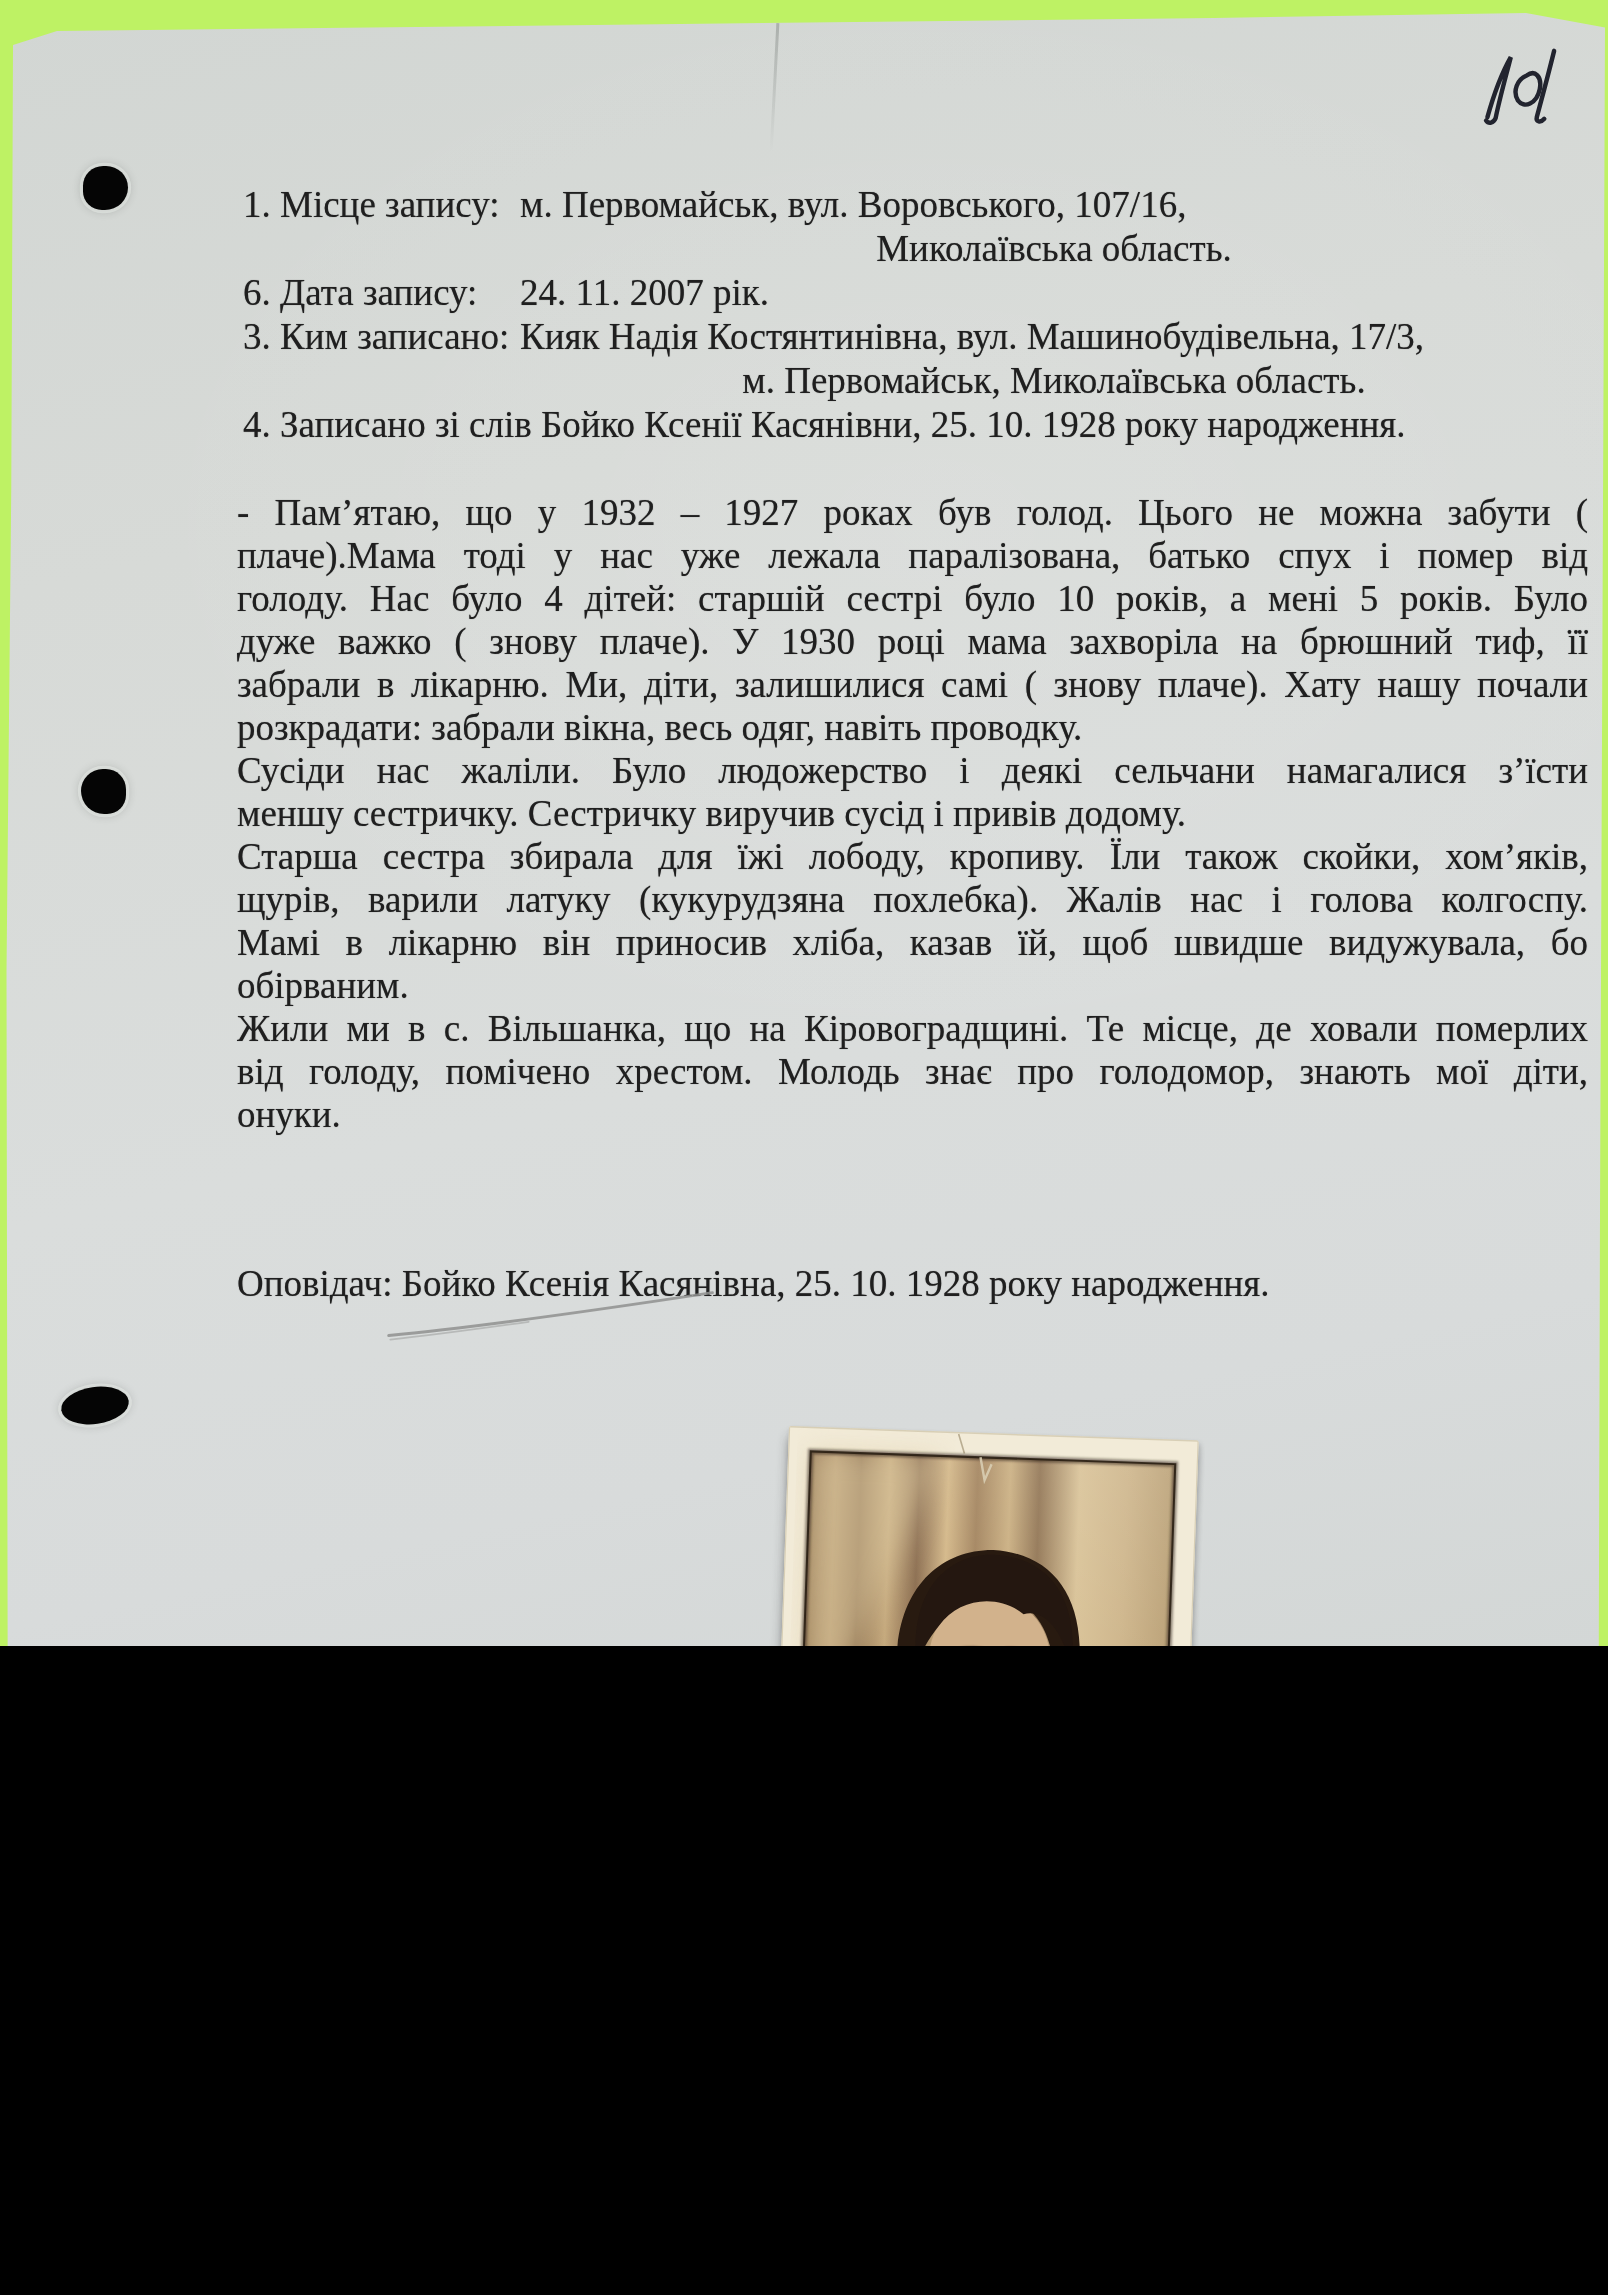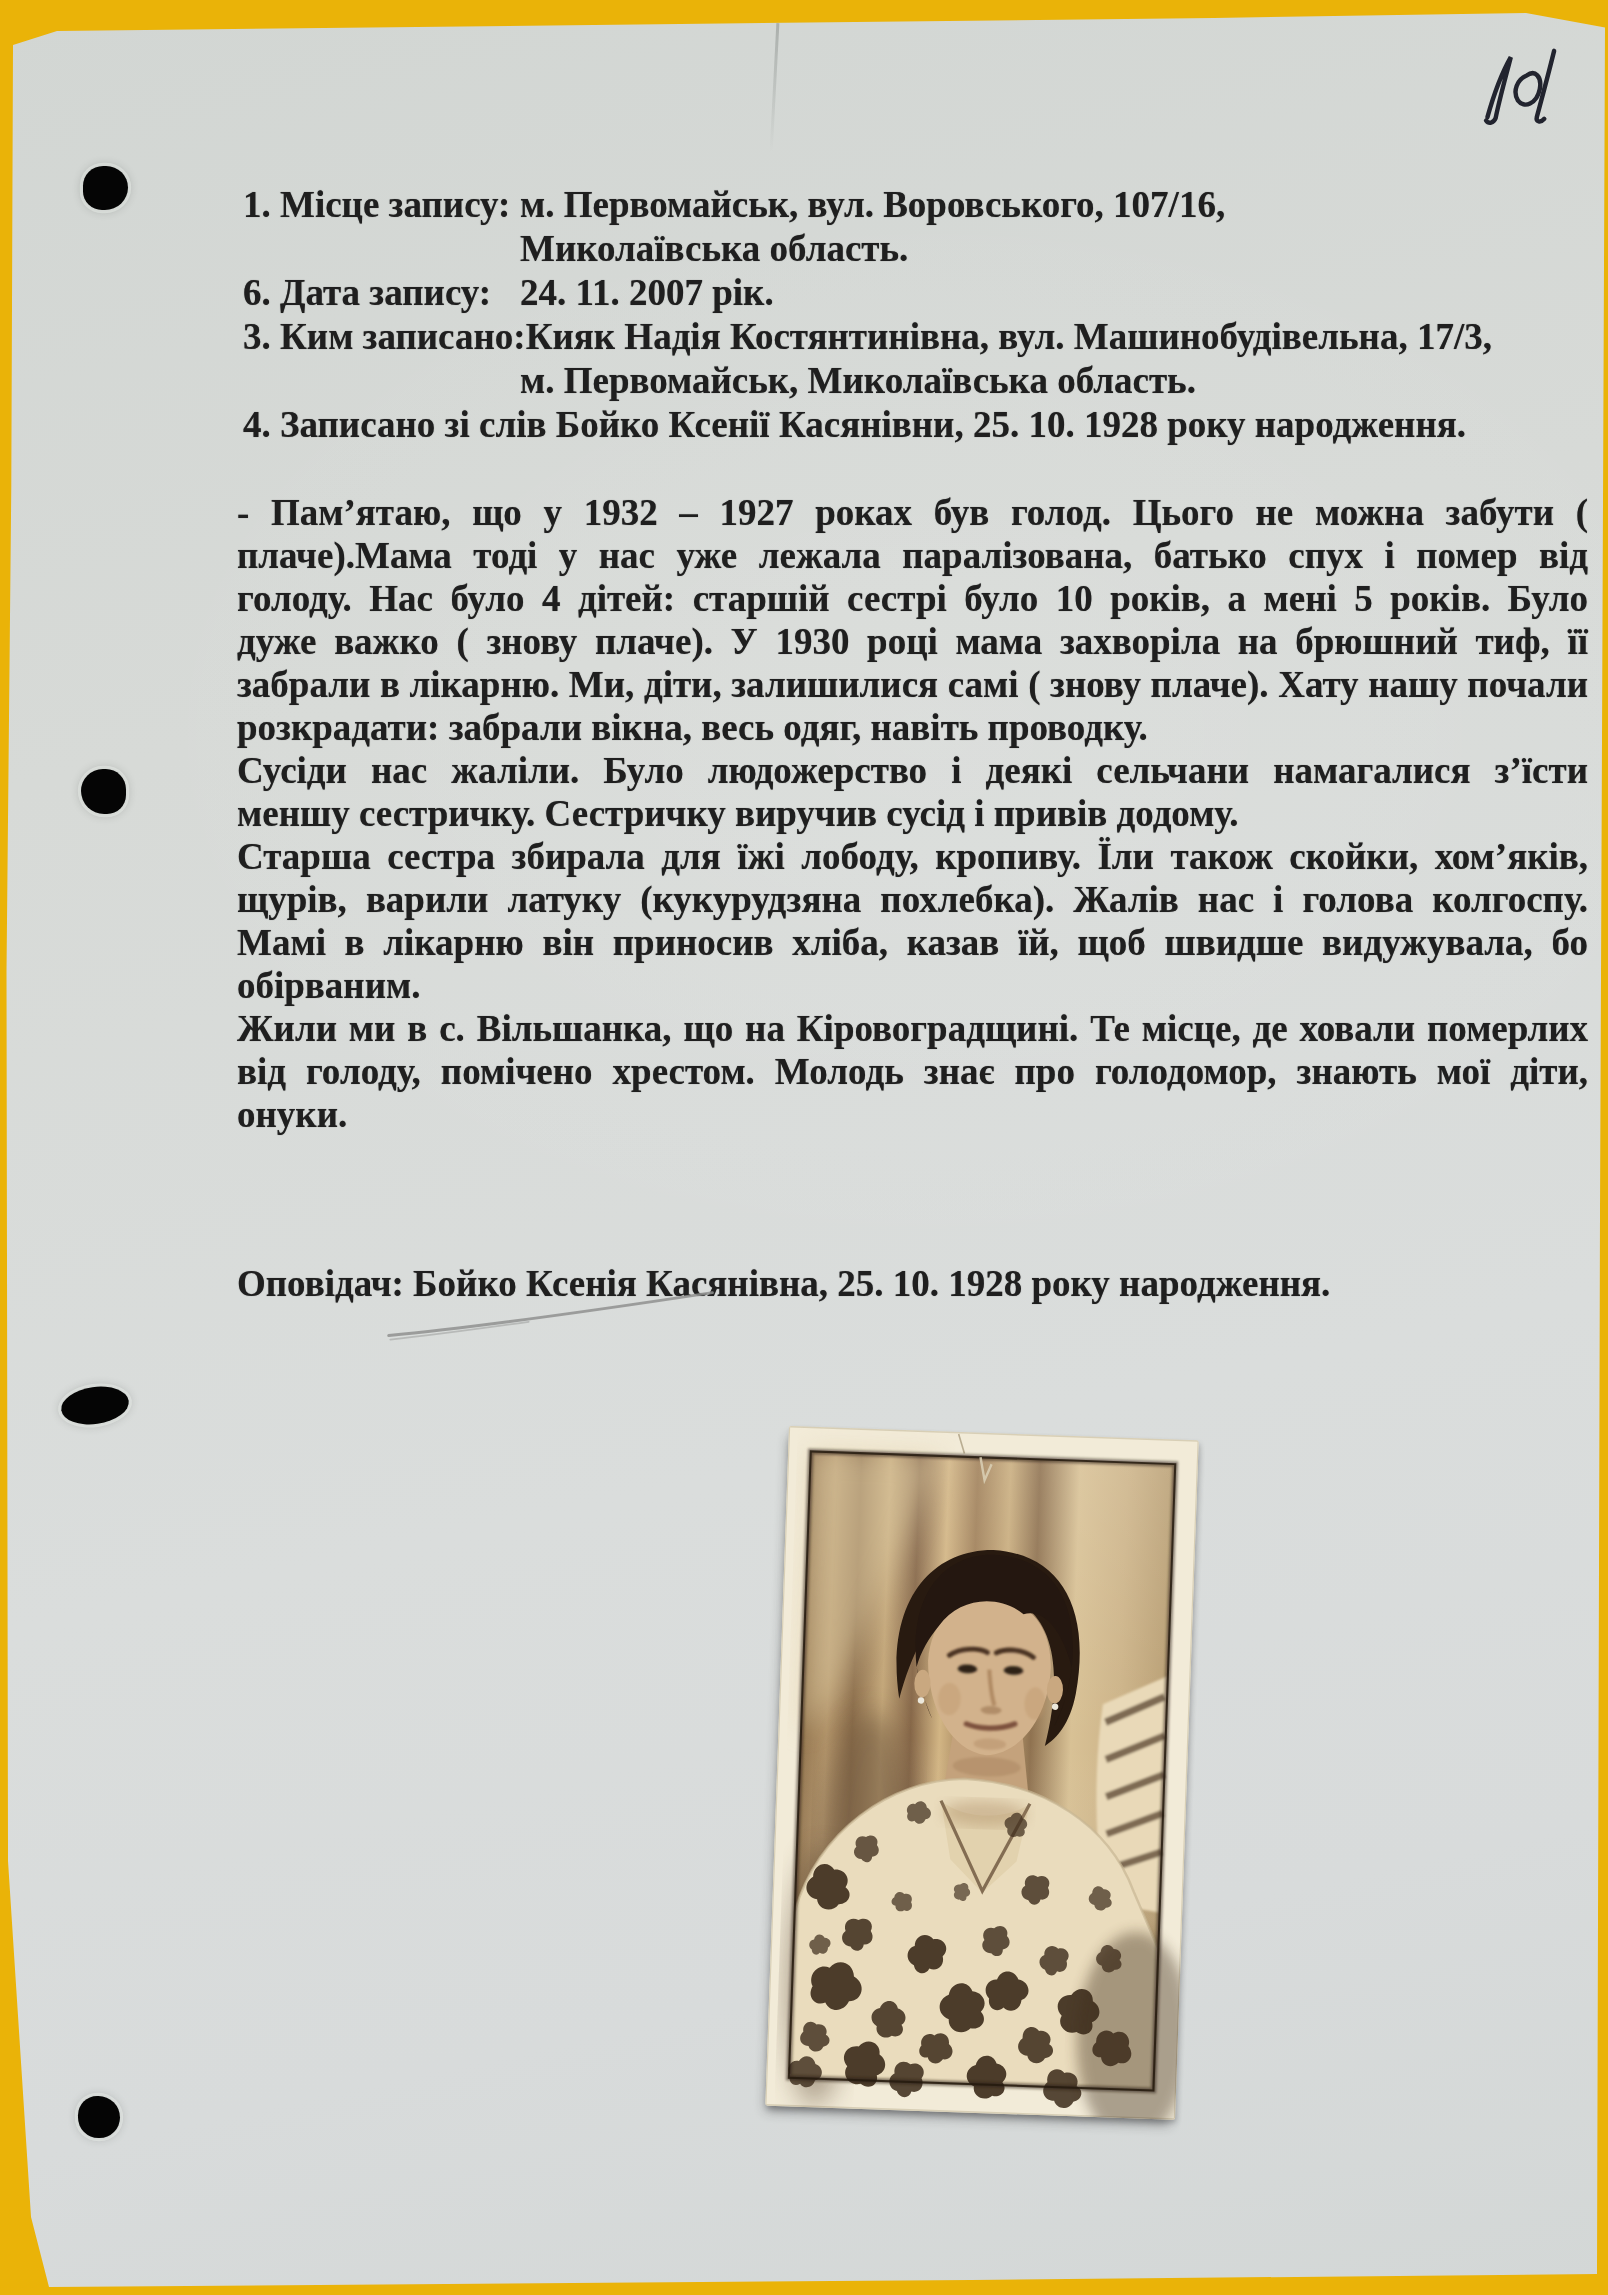--- a/index.html
+++ b/index.html
@@ -1,22 +1,21 @@
 <!DOCTYPE html>
 <html style="font-size:13px"><head>
 <meta charset="utf-8">
 <style>
   html,body{margin:0;padding:0;background:#000;}
   #page{
     position:relative;
-    width:1609px;height:2295px;
-    background:#eab308;
+    width:1609px;height:1646px;
+    background:#bef264;
     overflow:hidden;
     font-family:"Liberation Serif","DejaVu Serif",serif;
-    font-weight:bold;
   }
   
   #paper{
     position:absolute;inset:0;
     background:
       radial-gradient(ellipse 1214px 809px at 58% 32%, rgba(255,255,255,0.10), rgba(255,255,255,0) 70%),
       linear-gradient(168deg,#d2d6d3 0%,#d7dad7 30%,#dadddc 62%,#d8dbdb 82%,#d3d7d6 100%);
     clip-path:polygon(
       13px 45px, 57px 31px, 680px 24px, 1214px 18px, 1526px 13px,
       1605px 27.5px, 1600px 1214px, 1597px 2274px,
@@ -42,21 +41,21 @@
     filter:blur(0.4px);
     text-shadow:0 0 0.9px rgba(20,20,20,0.55);
   }
   #record-list{
     position:absolute;left:243px;top:183px;width:1345px;
     font-size:37px;line-height:44px;
   }
   .rl-row{display:flex;}
   .rl-label{flex:0 0 277px;white-space:nowrap;}
   .rl-value{white-space:nowrap;}
-  .rl-cont{padding-left:277px;white-space:nowrap;}
+  .rl-cont{padding-left:277px;white-space:nowrap;text-align:center;}
   #testimony{
     position:absolute;left:237px;top:491px;width:1351px;
     font-size:37px;line-height:43px;
   }
   .tl{text-align:justify;text-align-last:justify;height:43px;overflow:visible;}
   .tl.pl{text-align-last:left;}
   #narrator{
     position:absolute;left:237px;top:1262px;width:1351px;
     font-size:37px;line-height:44px;
   }

